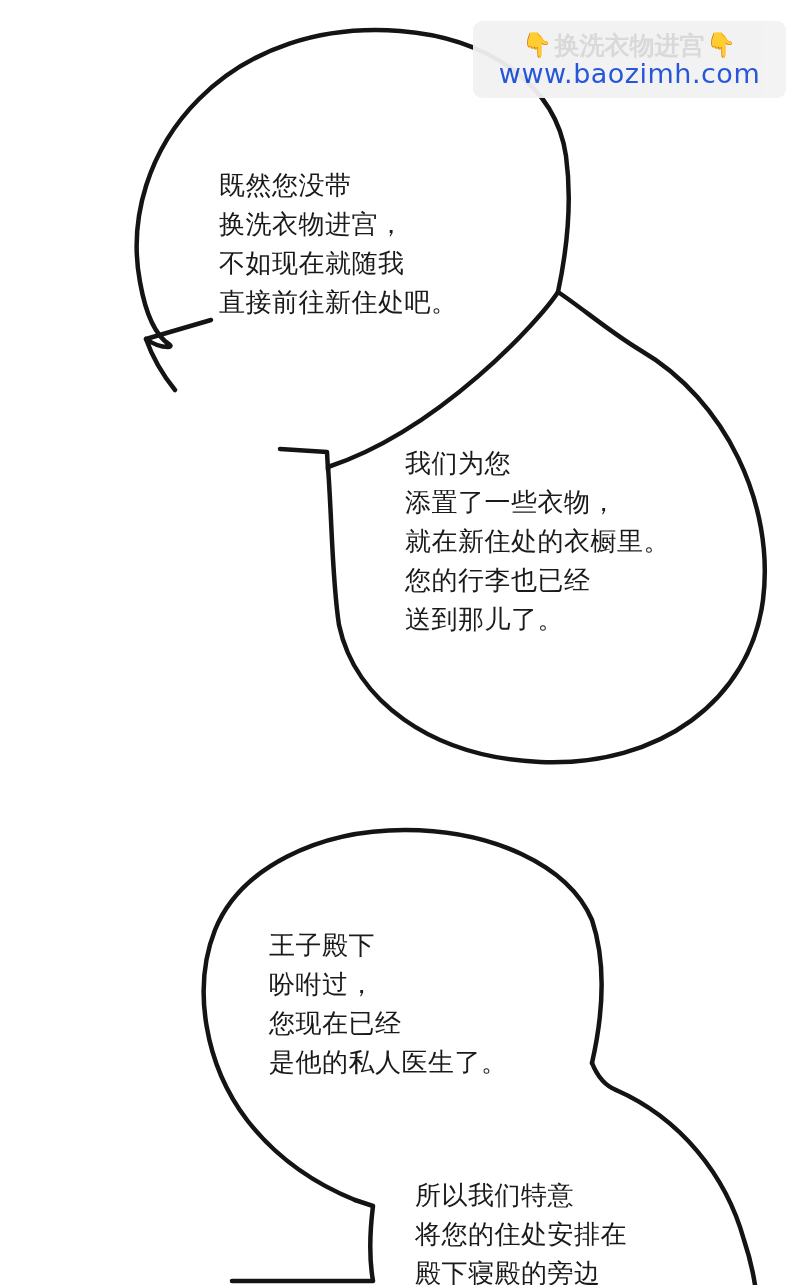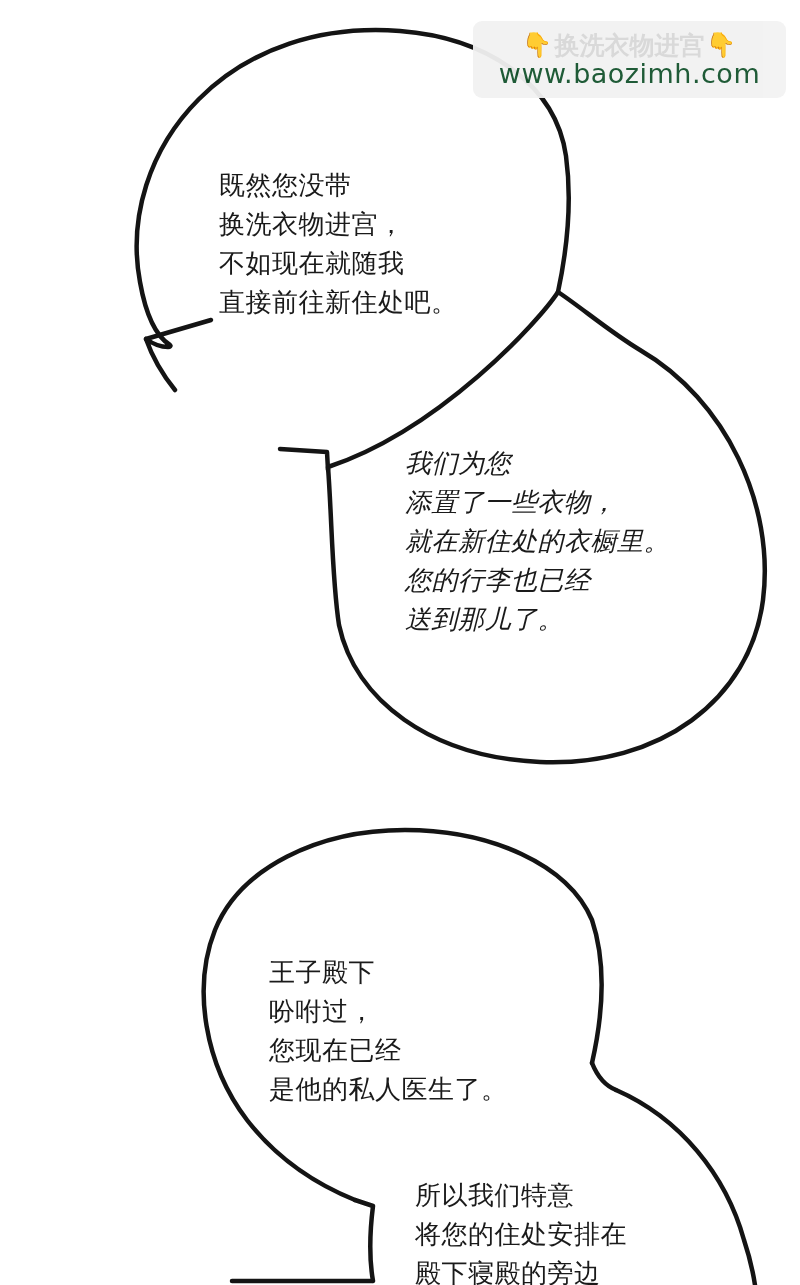--- a/index.html
+++ b/index.html
@@ -27,22 +27,22 @@
     position: absolute;
     color: #1a1a1a;
     font-family: "Liberation Sans", "DejaVu Sans", sans-serif;
     font-size: 26px;
     line-height: 39px;
     letter-spacing: 0.5px;
     white-space: pre;
     font-weight: 400;
   }
   #text-b1 { left: 219px; top: 166px; }
-  #text-b2 { left: 405px; top: 444px; font-style: italic; }
-  #text-b3 { left: 269px; top: 926px; margin-top: 27px; }
+  #text-b2 { left: 405px; top: 444px; }
+  #text-b3 { left: 269px; top: 926px; }
   #text-b4 { left: 415px; top: 1176px; }
 
   
   #watermark {
     position: absolute;
     left: 473px;
     top: 21px;
     width: 313px;
     height: 77px;
     background: #f2f2f2;
@@ -58,21 +58,21 @@
     align-items: center;
     gap: 2px;
     font-size: 25px;
     color: #d8d8d8;
     font-weight: 700;
     line-height: 28px;
     letter-spacing: 0px;
   }
   #watermark-line2 {
     font-size: 27px;
-    color: #14532d;
+    color: #1d4ed8;
     font-weight: 400;
     line-height: 30px;
     letter-spacing: 0.5px;
     font-family: "DejaVu Sans", sans-serif;
   }
   .hand-icon {
     font-size: 24px;
     line-height: 24px;
     filter: none;
   }

